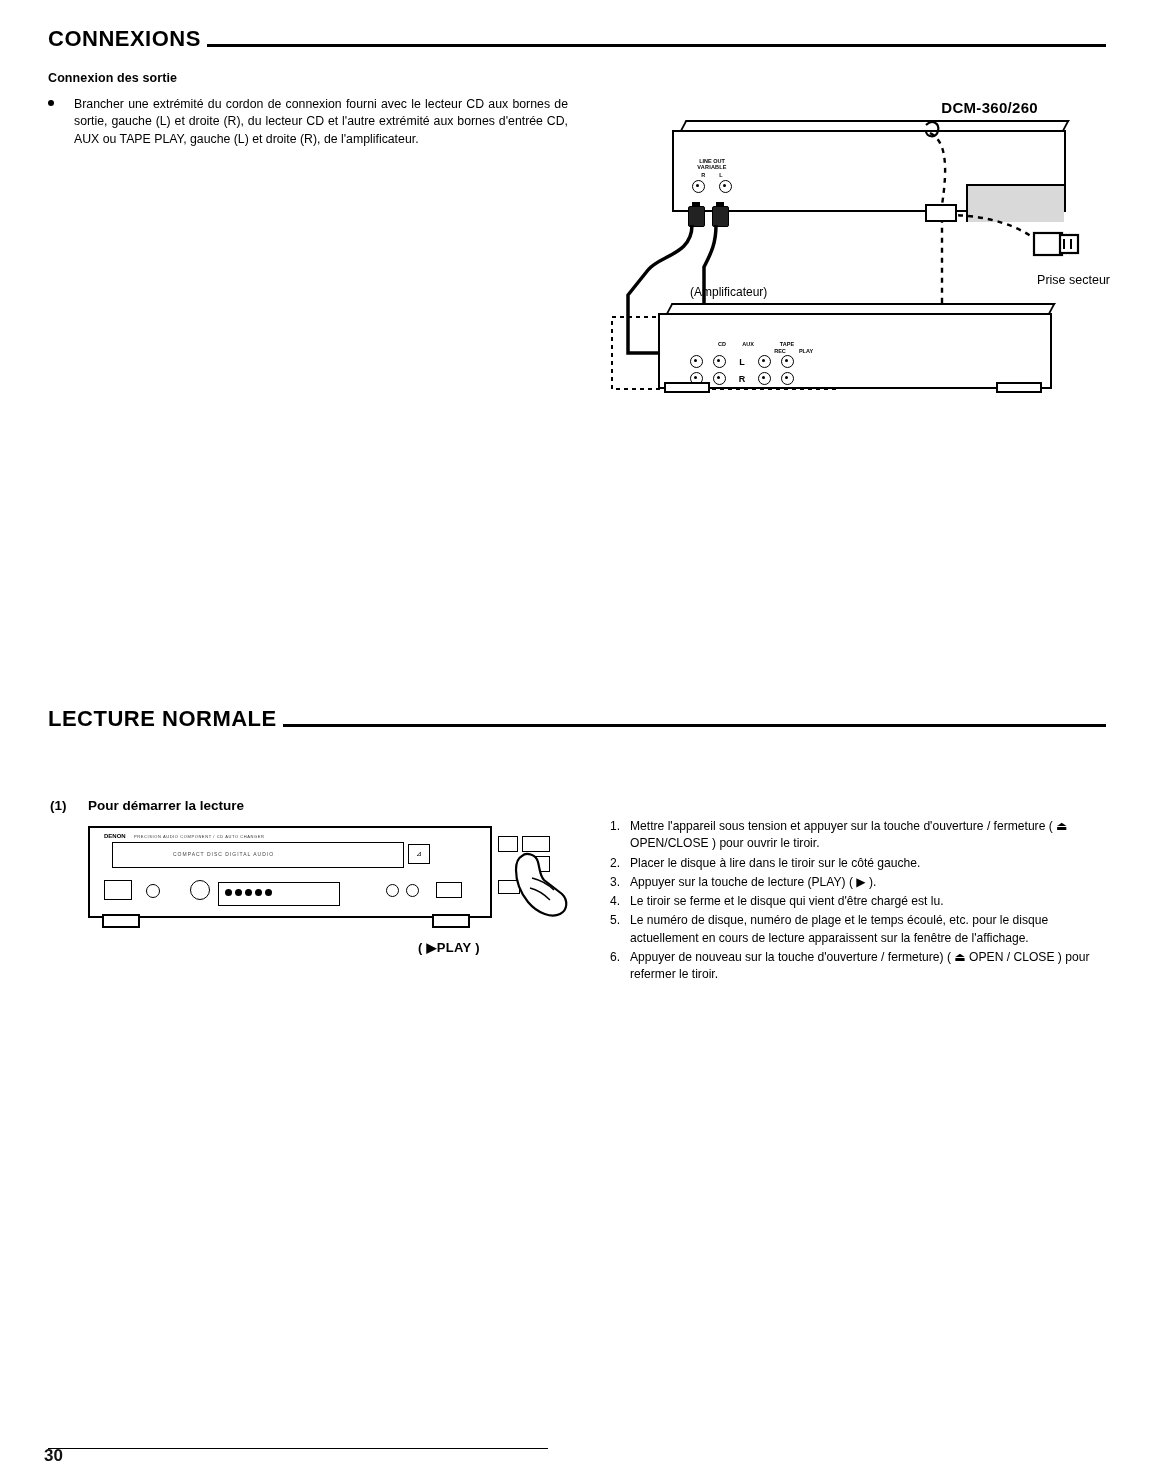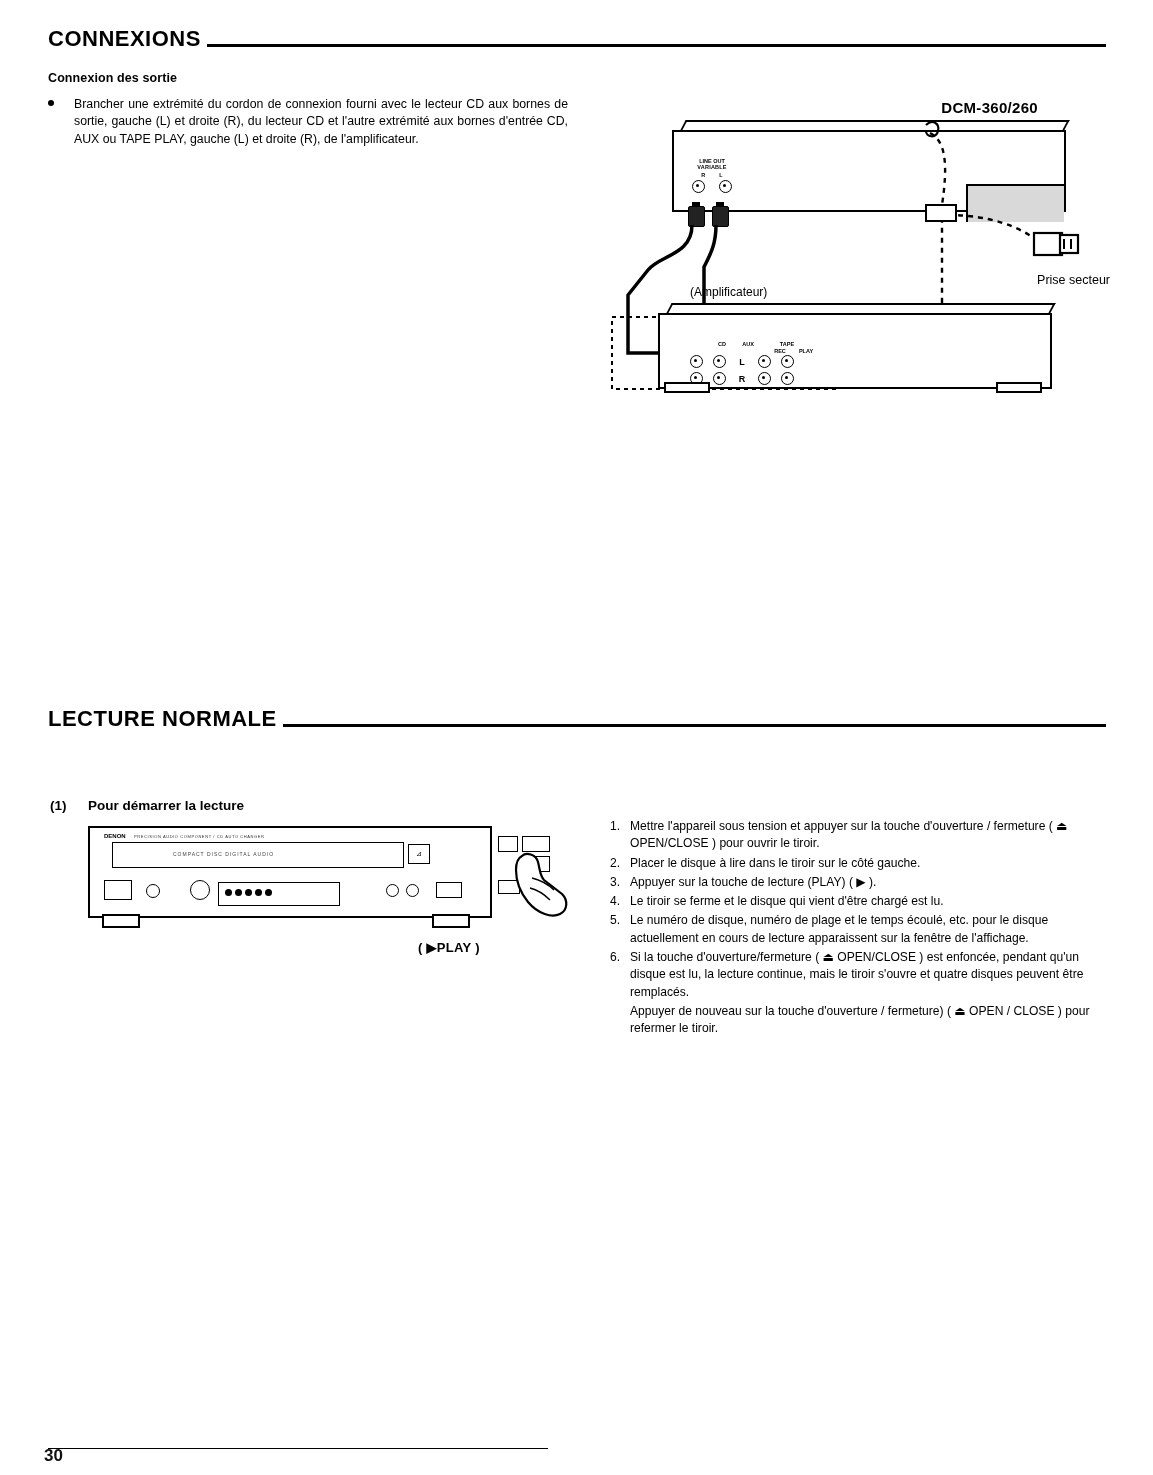--- a/index.html
+++ b/index.html
@@ -592,21 +592,20 @@
     <div class="item">
       <span class="n">4.</span>
       <p>Le tiroir se ferme et le disque qui vient d'être chargé est lu.</p>
     </div>
     <div class="item">
       <span class="n">5.</span>
       <p>Le numéro de disque, numéro de plage et le temps écoulé, etc. pour le disque actuellement en cours de lecture apparaissent sur la fenêtre de l'affichage.</p>
     </div>
     <div class="item">
       <span class="n">6.</span>
-      <p>Si la touche d'ouverture/fermeture ( ⏏ OPEN/CLOSE ) est enfoncée, pendant qu'un disque est lu, la lecture continue, mais le tiroir s'ouvre et quatre disques peuvent être remplacés.</p>
       <p>Appuyer de nouveau sur la touche d'ouverture / fermeture) ( ⏏ OPEN / CLOSE ) pour refermer le tiroir.</p>
     </div>
   </div>
 
   <div class="bottom-rule"></div>
   <div class="page-num">30</div>
 
 </div>
 
 </body></html>

